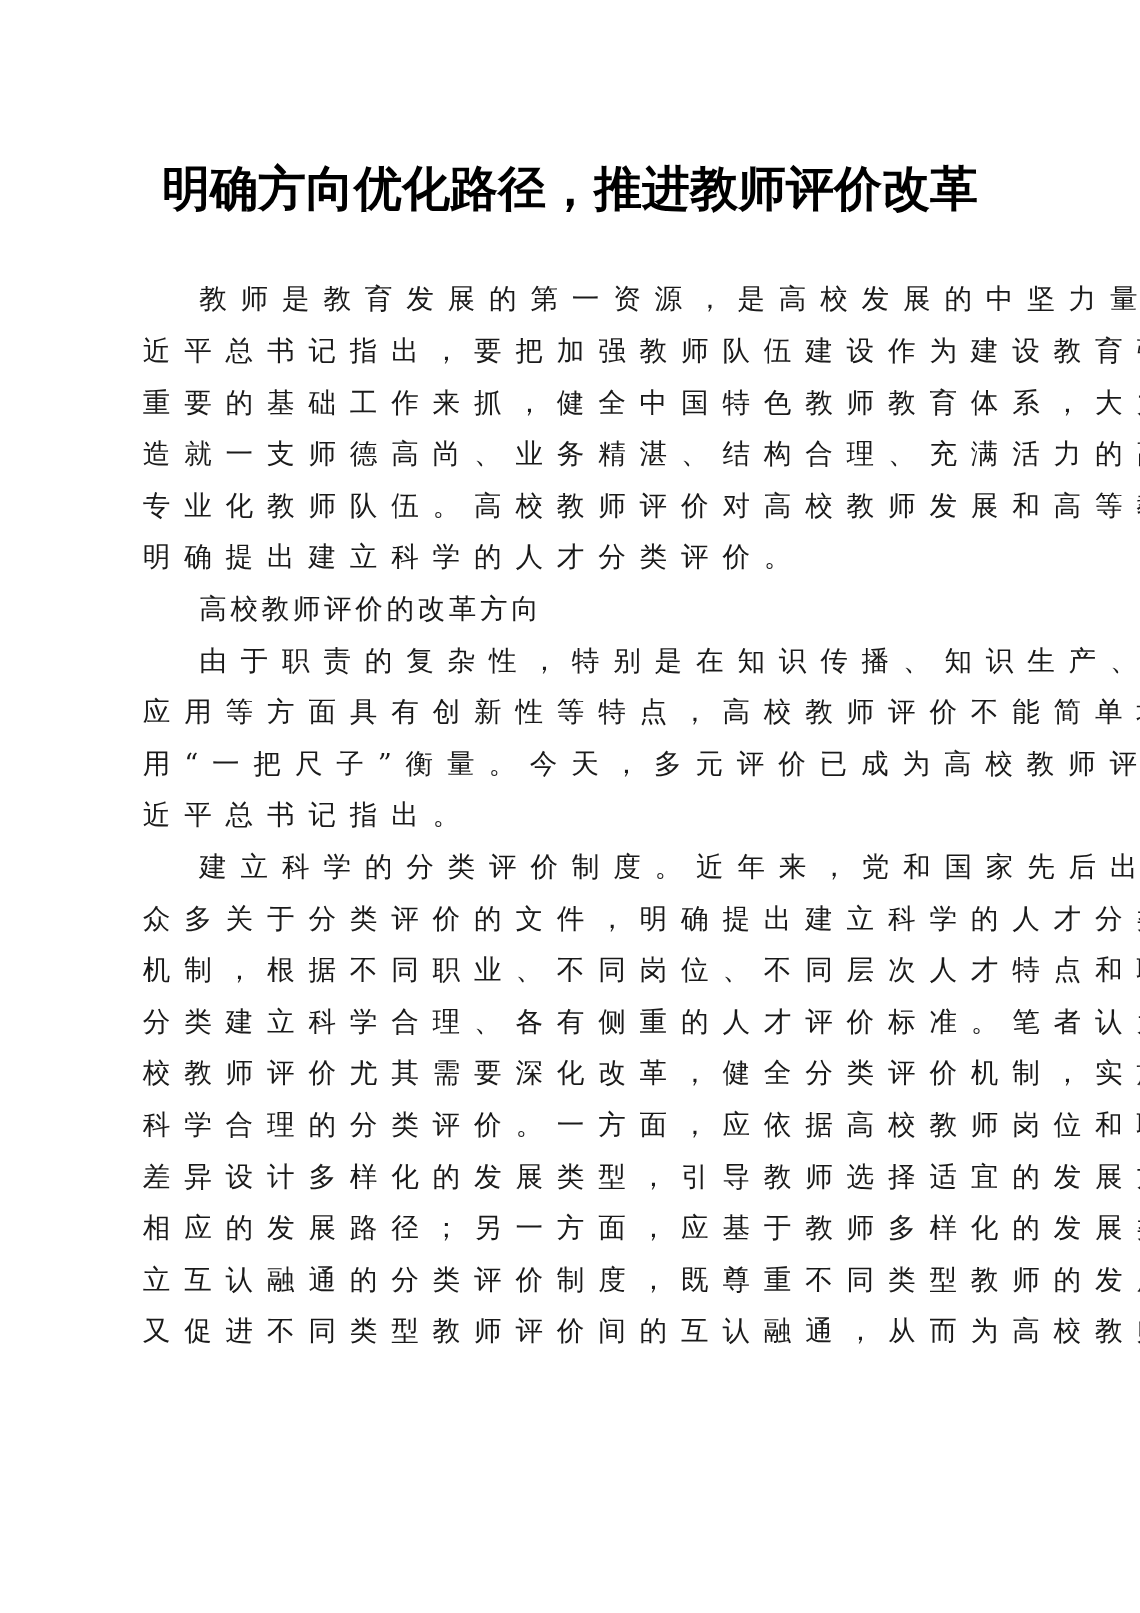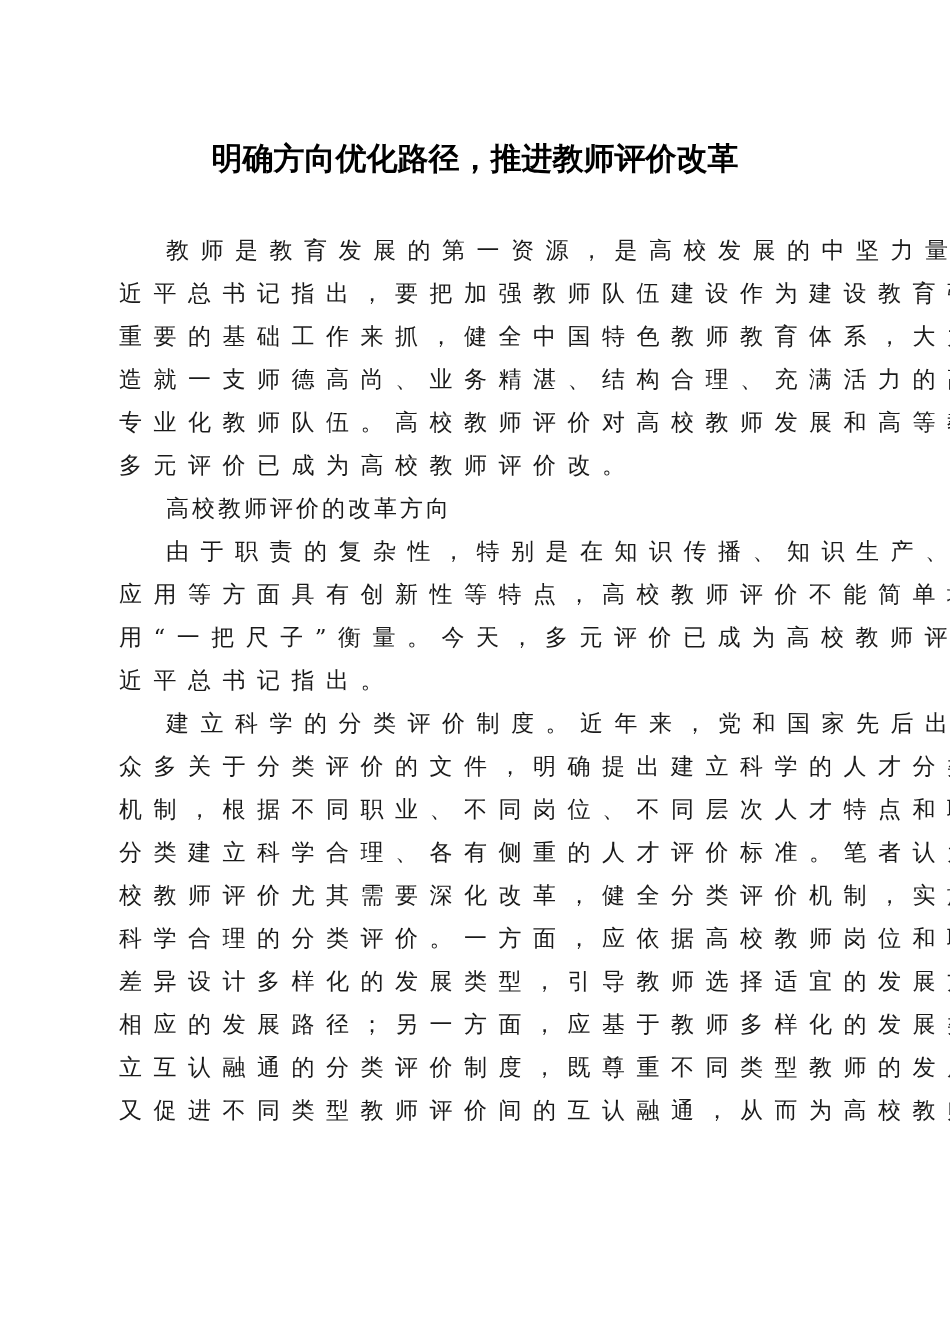--- a/index.html
+++ b/index.html
@@ -24,21 +24,21 @@
       background: #ffffff;
     }
     .title {
       position: absolute;
       top: 136px;
       left: 0;
       width: 950px;
       text-align: center;
       font-family: "DejaVu Serif", "Liberation Serif", serif;
       font-weight: bold;
-      font-size: 31px;
+      font-size: 40px;
       line-height: 44px;
       letter-spacing: 0px;
       color: #000000;
     }
     .body {
       position: absolute;
       top: 229px;
       left: 119px;
       width: 712px;
     }
@@ -62,21 +62,21 @@
 <body>
 
 <div class="page">
   <div class="title">明确方向优化路径，推进教师评价改革</div>
   <div class="body">
     <span class="line indent">教师是教育发展的第一资源，是高校发展的中坚力量。习</span>
     <span class="line">近平总书记指出，要把加强教师队伍建设作为建设教育强国最</span>
     <span class="line">重要的基础工作来抓，健全中国特色教师教育体系，大力培养</span>
     <span class="line">造就一支师德高尚、业务精湛、结构合理、充满活力的高素质</span>
     <span class="line">专业化教师队伍。高校教师评价对高校教师发展和高等教育高</span>
-    <span class="line">多元评价已成为高校教师评价改。</span>
+    <span class="line">明确提出建立科学的人才分类评价。</span>
     <span class="line indent heading">高校教师评价的改革方向</span>
     <span class="line indent">由于职责的复杂性，特别是在知识传播、知识生产、知识</span>
     <span class="line">应用等方面具有创新性等特点，高校教师评价不能简单地</span>
     <span class="line">用“一把尺子”衡量。今天，多元评价已成为高校教师评价改</span>
     <span class="line">近平总书记指出。</span>
     <span class="line indent">建立科学的分类评价制度。近年来，党和国家先后出台了</span>
     <span class="line">众多关于分类评价的文件，明确提出建立科学的人才分类评价</span>
     <span class="line">机制，根据不同职业、不同岗位、不同层次人才特点和职责，</span>
     <span class="line">分类建立科学合理、各有侧重的人才评价标准。笔者认为，高</span>
     <span class="line">校教师评价尤其需要深化改革，健全分类评价机制，实施更加</span>

